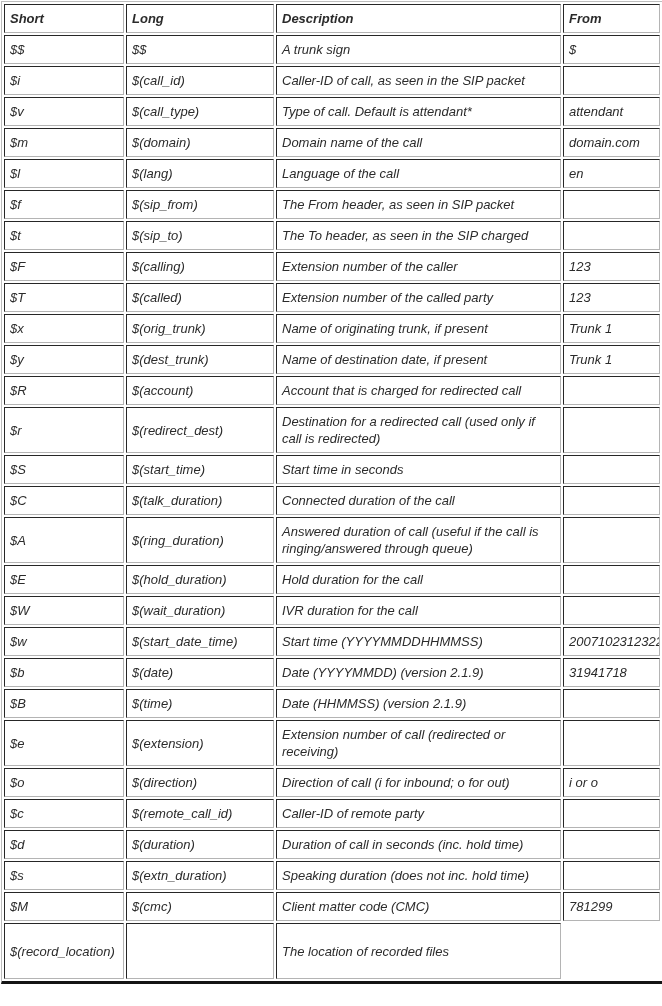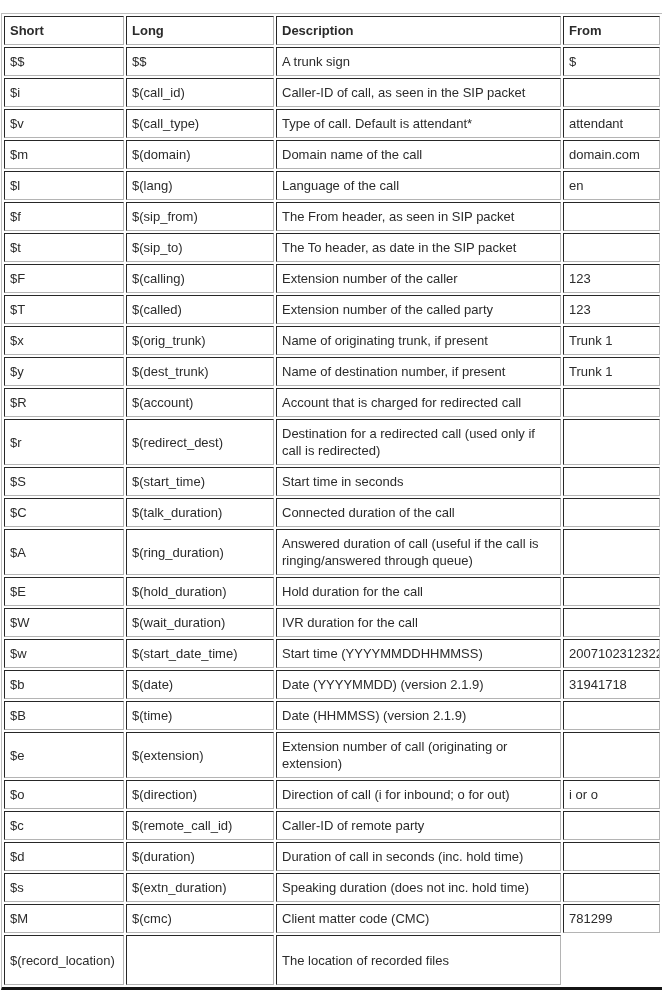--- a/index.html
+++ b/index.html
@@ -9,28 +9,29 @@
   }
   body {
     width: 662px;
     height: 1006px;
     overflow: hidden;
     font-family: "Liberation Sans", sans-serif;
   }
   table.vars {
     table-layout: fixed;
     width: 660px;
-    margin: 13px 0 0 1px;
+    margin: 1px 0 0 1px;
     border-collapse: separate;
     border-spacing: 2px;
     border-top: 1px solid #bdbdbd;
     border-left: 1px solid #bdbdbd;
     border-right: 1px solid #bdbdbd;
     border-bottom: 3px solid #141414;
     background: #ffffff;
+    font-style: italic;
   }
   col.c1 { width: 120px; }
   col.c2 { width: 148px; }
   col.c3 { width: 285px; }
   col.c4 { width: 97px; }
   th, td {
     box-sizing: border-box;
     border-top: 1px solid #262626;
     border-left: 1px solid #262626;
     border-bottom: 1px solid #b4b4b4;
@@ -43,21 +44,21 @@
     text-align: left;
     vertical-align: middle;
     overflow: hidden;
   }
   th { font-weight: bold; }
   td:first-child, th:first-child { white-space: nowrap; }
   td.noborder {
     border: none;
     background: transparent;
   }
-  tr.tall td { height: 50px; }
+  tr.tall td { height: 56px; }
 </style>
 </head>
 <body>
 
 <table class="vars">
   <colgroup>
     <col class="c1">
       <col class="c2">
       <col class="c3">
       <col class="c4">
@@ -103,21 +104,21 @@
       </tr>
       <tr>
         <td>$f</td>
         <td>$(sip_from)</td>
         <td>The From header, as seen in SIP packet</td>
         <td></td>
       </tr>
       <tr>
         <td>$t</td>
         <td>$(sip_to)</td>
-        <td>The To header, as date in the SIP packet</td>
+        <td>The To header, as seen in the SIP charged</td>
         <td></td>
       </tr>
       <tr>
         <td>$F</td>
         <td>$(calling)</td>
         <td>Extension number of the caller</td>
         <td>123</td>
       </tr>
       <tr>
         <td>$T</td>
@@ -127,21 +128,21 @@
       </tr>
       <tr>
         <td>$x</td>
         <td>$(orig_trunk)</td>
         <td>Name of originating trunk, if present</td>
         <td>Trunk 1</td>
       </tr>
       <tr>
         <td>$y</td>
         <td>$(dest_trunk)</td>
-        <td>Name of destination number, if present</td>
+        <td>Name of destination date, if present</td>
         <td>Trunk 1</td>
       </tr>
       <tr>
         <td>$R</td>
         <td>$(account)</td>
         <td>Account that is charged for redirected call</td>
         <td></td>
       </tr>
       <tr>
         <td>$r</td>
@@ -193,21 +194,21 @@
       </tr>
       <tr>
         <td>$B</td>
         <td>$(time)</td>
         <td>Date (HHMMSS) (version 2.1.9)</td>
         <td></td>
       </tr>
       <tr>
         <td>$e</td>
         <td>$(extension)</td>
-        <td>Extension number of call (originating or extension)</td>
+        <td>Extension number of call (redirected or receiving)</td>
         <td></td>
       </tr>
       <tr>
         <td>$o</td>
         <td>$(direction)</td>
         <td>Direction of call (i for inbound; o for out)</td>
         <td>i or o</td>
       </tr>
       <tr>
         <td>$c</td>

